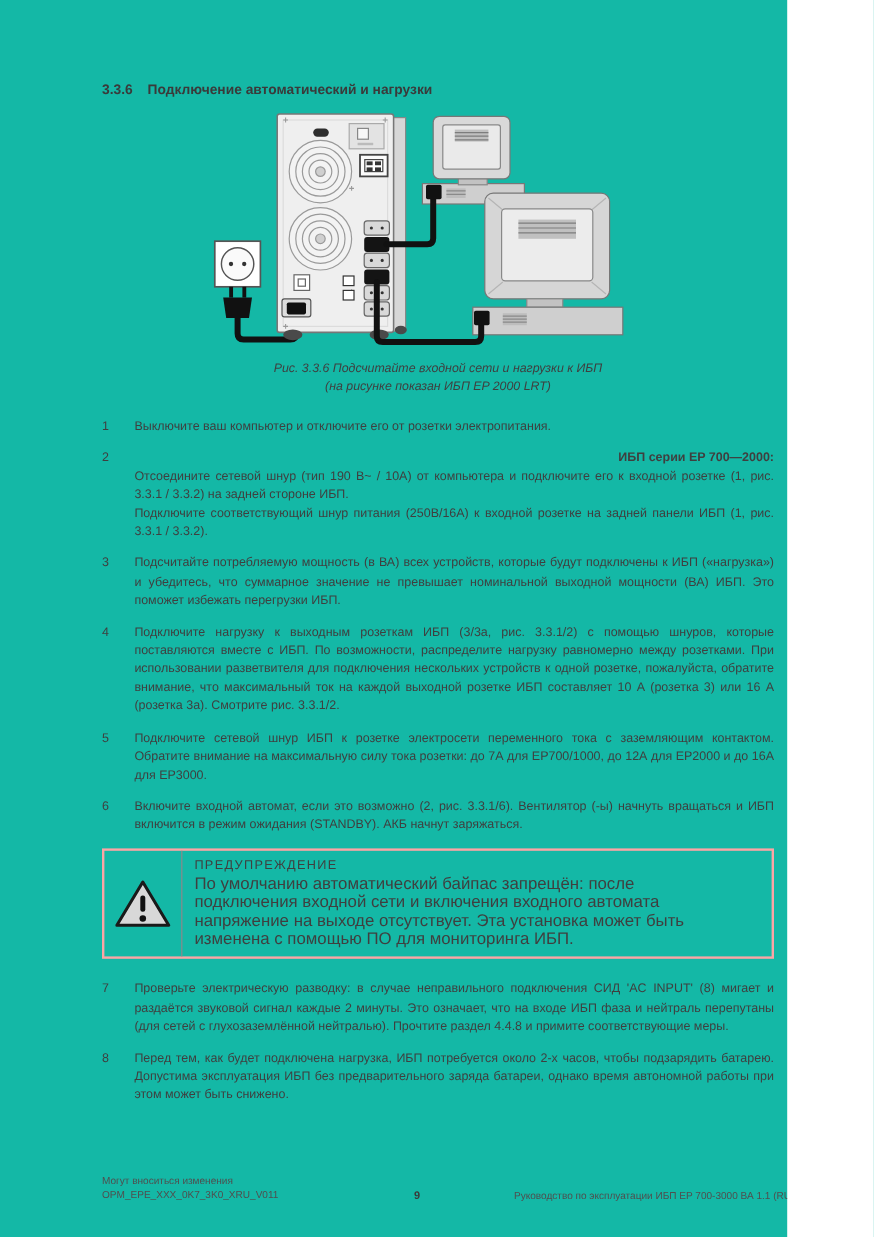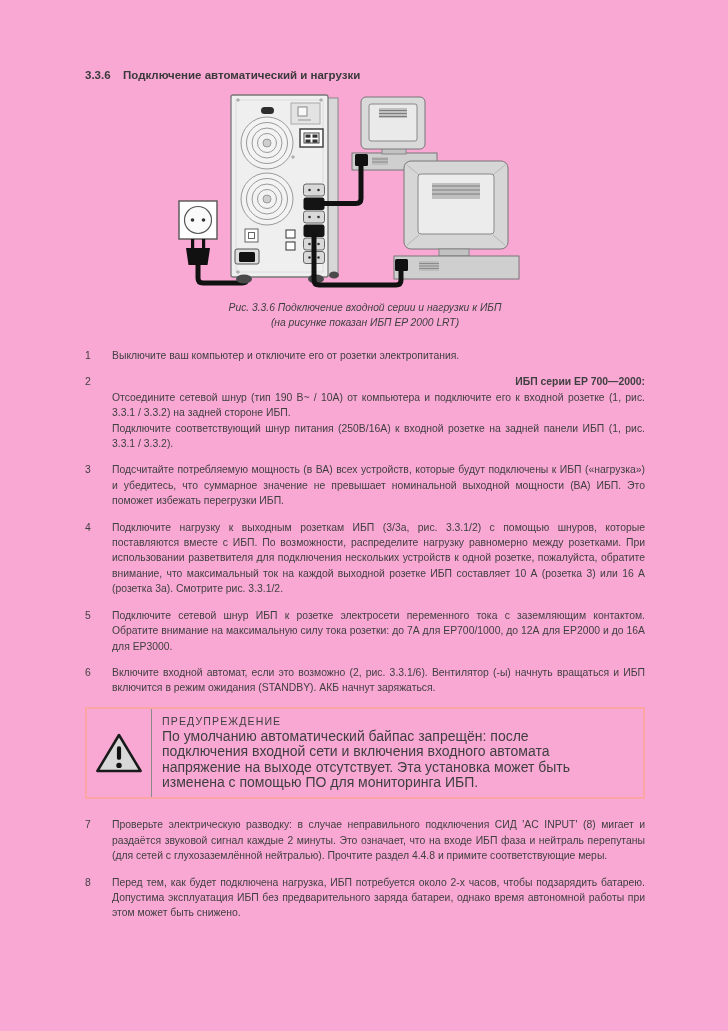--- a/index.html
+++ b/index.html
@@ -1,19 +1,19 @@
 <!DOCTYPE html>
 <html><head>
 <meta charset="utf-8">
 <style>
   html,body { margin:0; padding:0; background:#fff; }
   .page {
     position:relative;
-    width:728px; height:1031px;
-    background:#f9a8d4;
+    width:656px; height:1031px;
+    background:#14b8a6;
     font-family:"Liberation Sans","DejaVu Sans",sans-serif;
     color:#3f3f3f;
     overflow:hidden;
   }
   .content { position:absolute; left:85px; top:0; width:560px; }
 
   .section-title {
     margin-top:69px;
     display:flex;
     font-size:11.5px; font-weight:bold; color:#3a3a3a;
@@ -199,21 +199,21 @@
           <line x1="252" y1="175" x2="272" y2="175" stroke="#8a8a8a"></line>
           <line x1="252" y1="177.5" x2="272" y2="177.5" stroke="#8a8a8a"></line>
         </g>
 
         <path d="M147 144 L147 189 Q147 194 152 194 L229 194 Q234 194 234 189 L234 177" stroke="#111" stroke-width="5" fill="none" stroke-linecap="round"></path>
         <rect x="228" y="168" width="13" height="12" rx="1.5" fill="#111"></rect>
       </svg>
     </div>
 
     <div class="caption">
-      <div>Рис. 3.3.6  Подключение входной серии и нагрузки к ИБП</div>
+      <div>Рис. 3.3.6  Подсчитайте входной сети и нагрузки к ИБП</div>
       <div>(на рисунке показан ИБП EP 2000 LRT)</div>
     </div>
 
     <div class="steps" id="steps-a">
         <div class="step">
           <div class="step-num">1</div>
           <div class="step-body">
             <div class="seg">Выключите ваш компьютер и отключите его от розетки электропитания.</div>
           </div>
         </div>
@@ -275,13 +275,21 @@
         <div class="step">
           <div class="step-num">8</div>
           <div class="step-body">
             <div class="seg">Перед тем, как будет подключена нагрузка, ИБП потребуется около 2-х часов, чтобы подзарядить батарею. Допустима эксплуатация ИБП без предварительного заряда батареи, однако время автономной работы при этом может быть снижено.</div>
           </div>
         </div>
       </div>
 
   </div>
 
+  <div class="footer">
+    <div class="footer-left">
+      <div>Могут вноситься изменения</div>
+      <div>OPM_EPE_XXX_0K7_3K0_XRU_V011</div>
+    </div>
+    <div class="footer-page">9</div>
+    <div class="footer-right">Руководство по эксплуатации ИБП EP 700-3000 ВА 1.1 (RU)</div>
+  </div>
 </div>
 
 </body></html>

